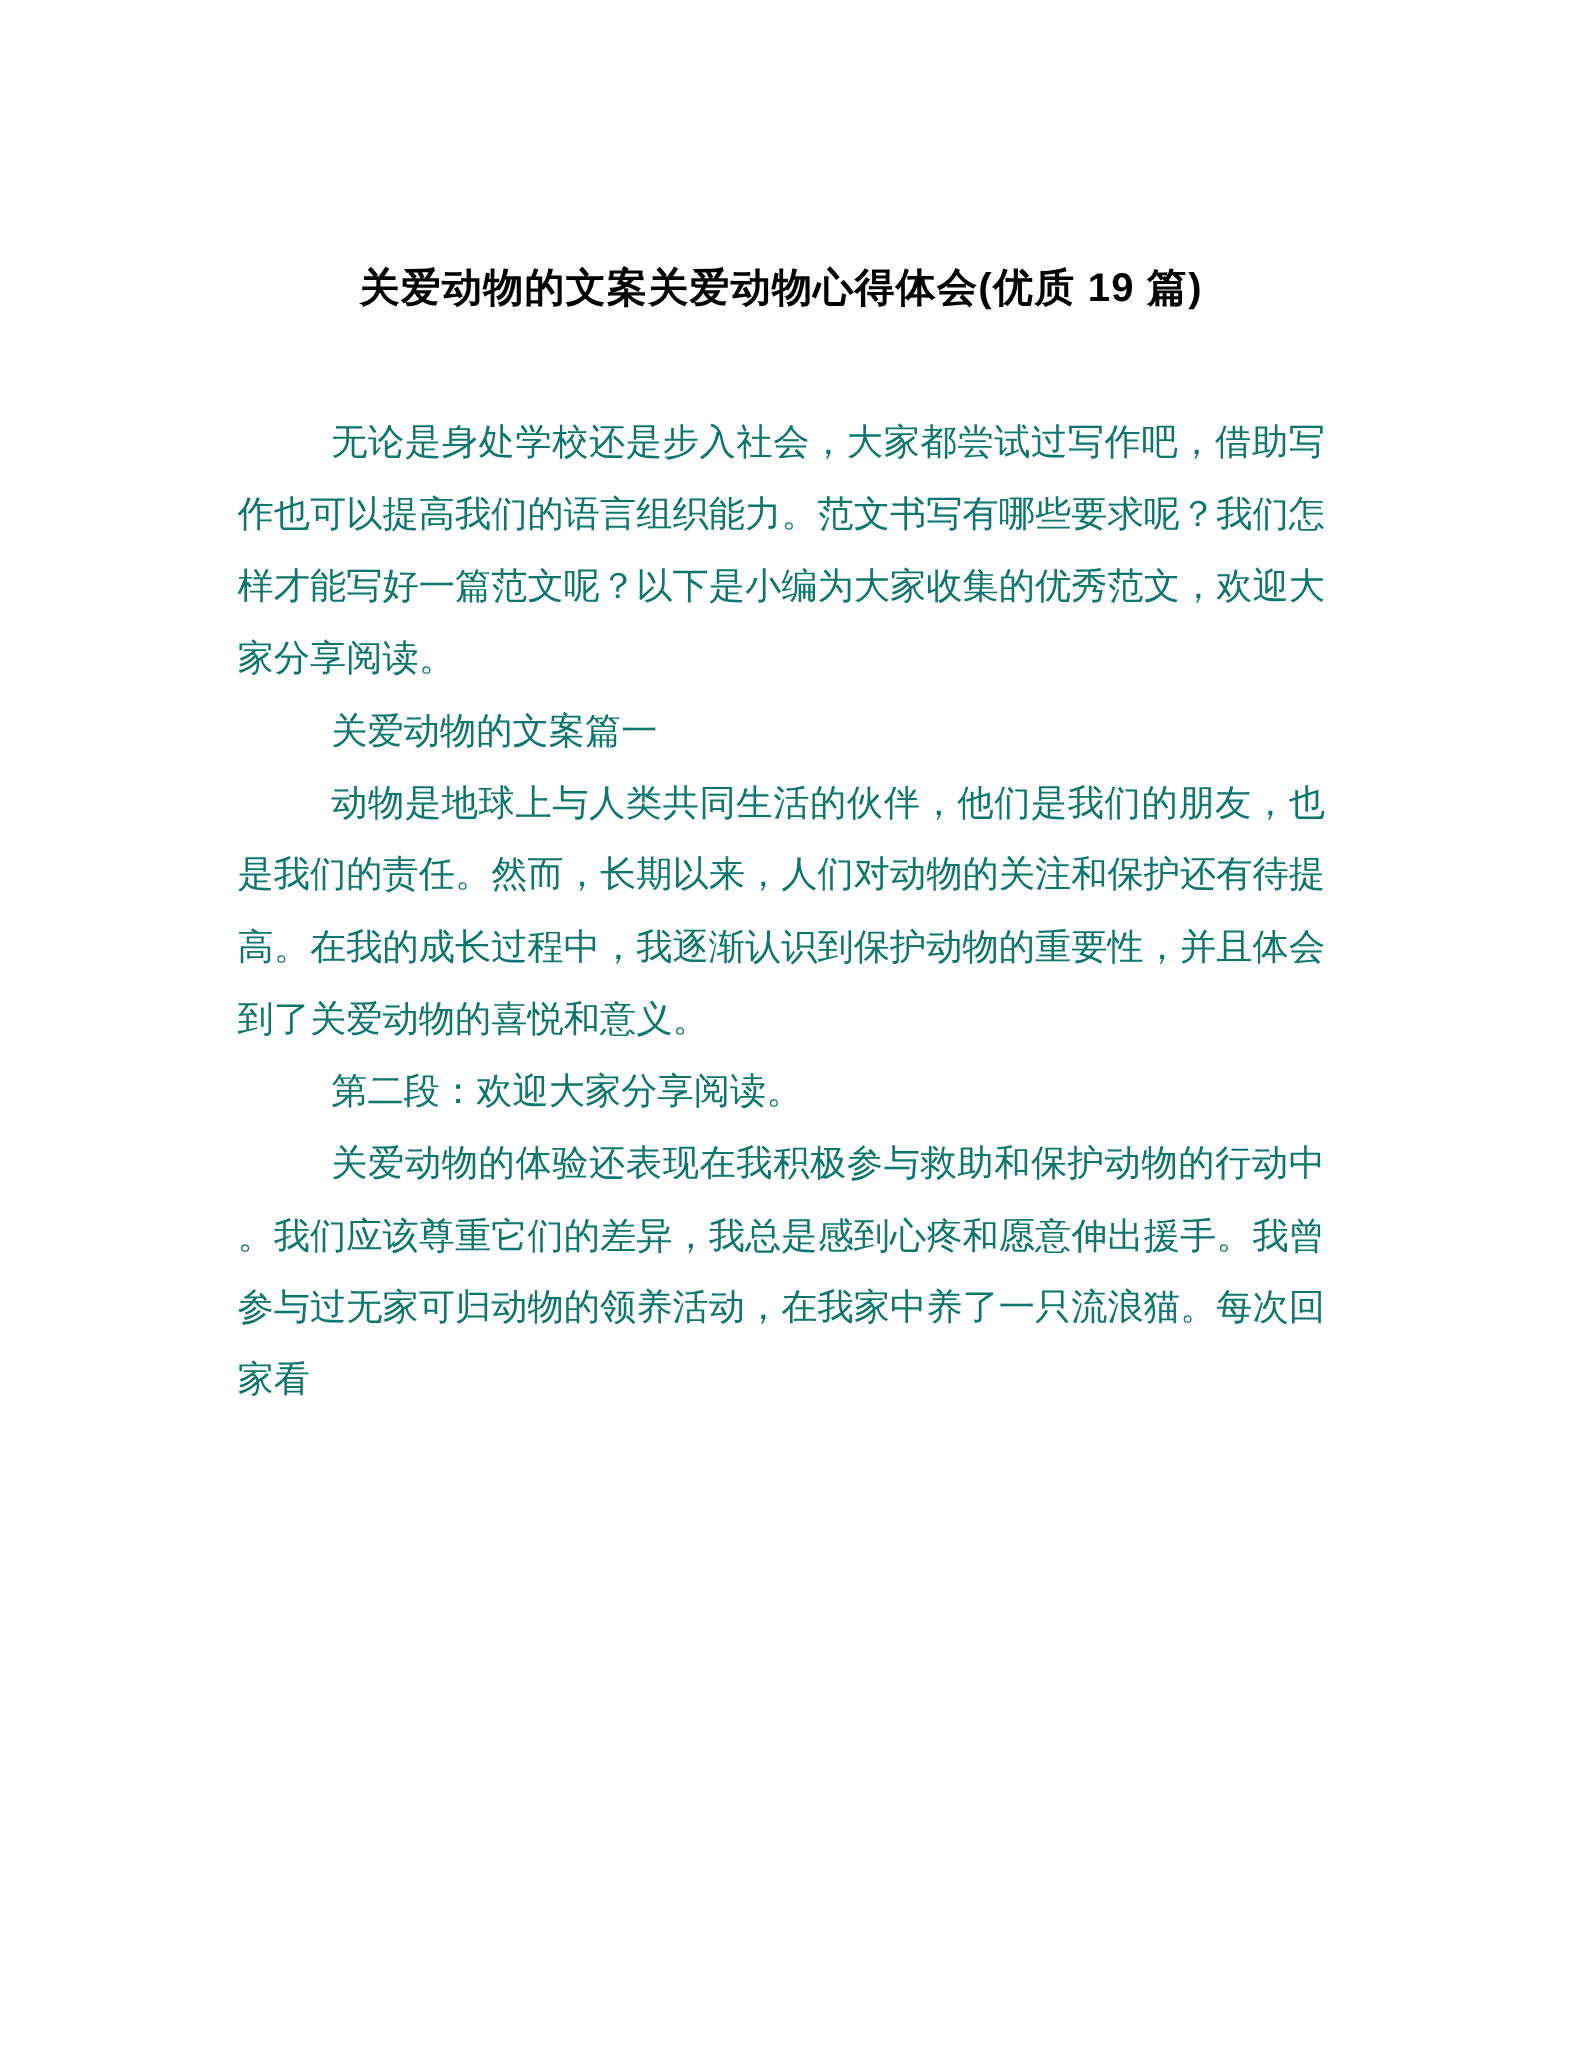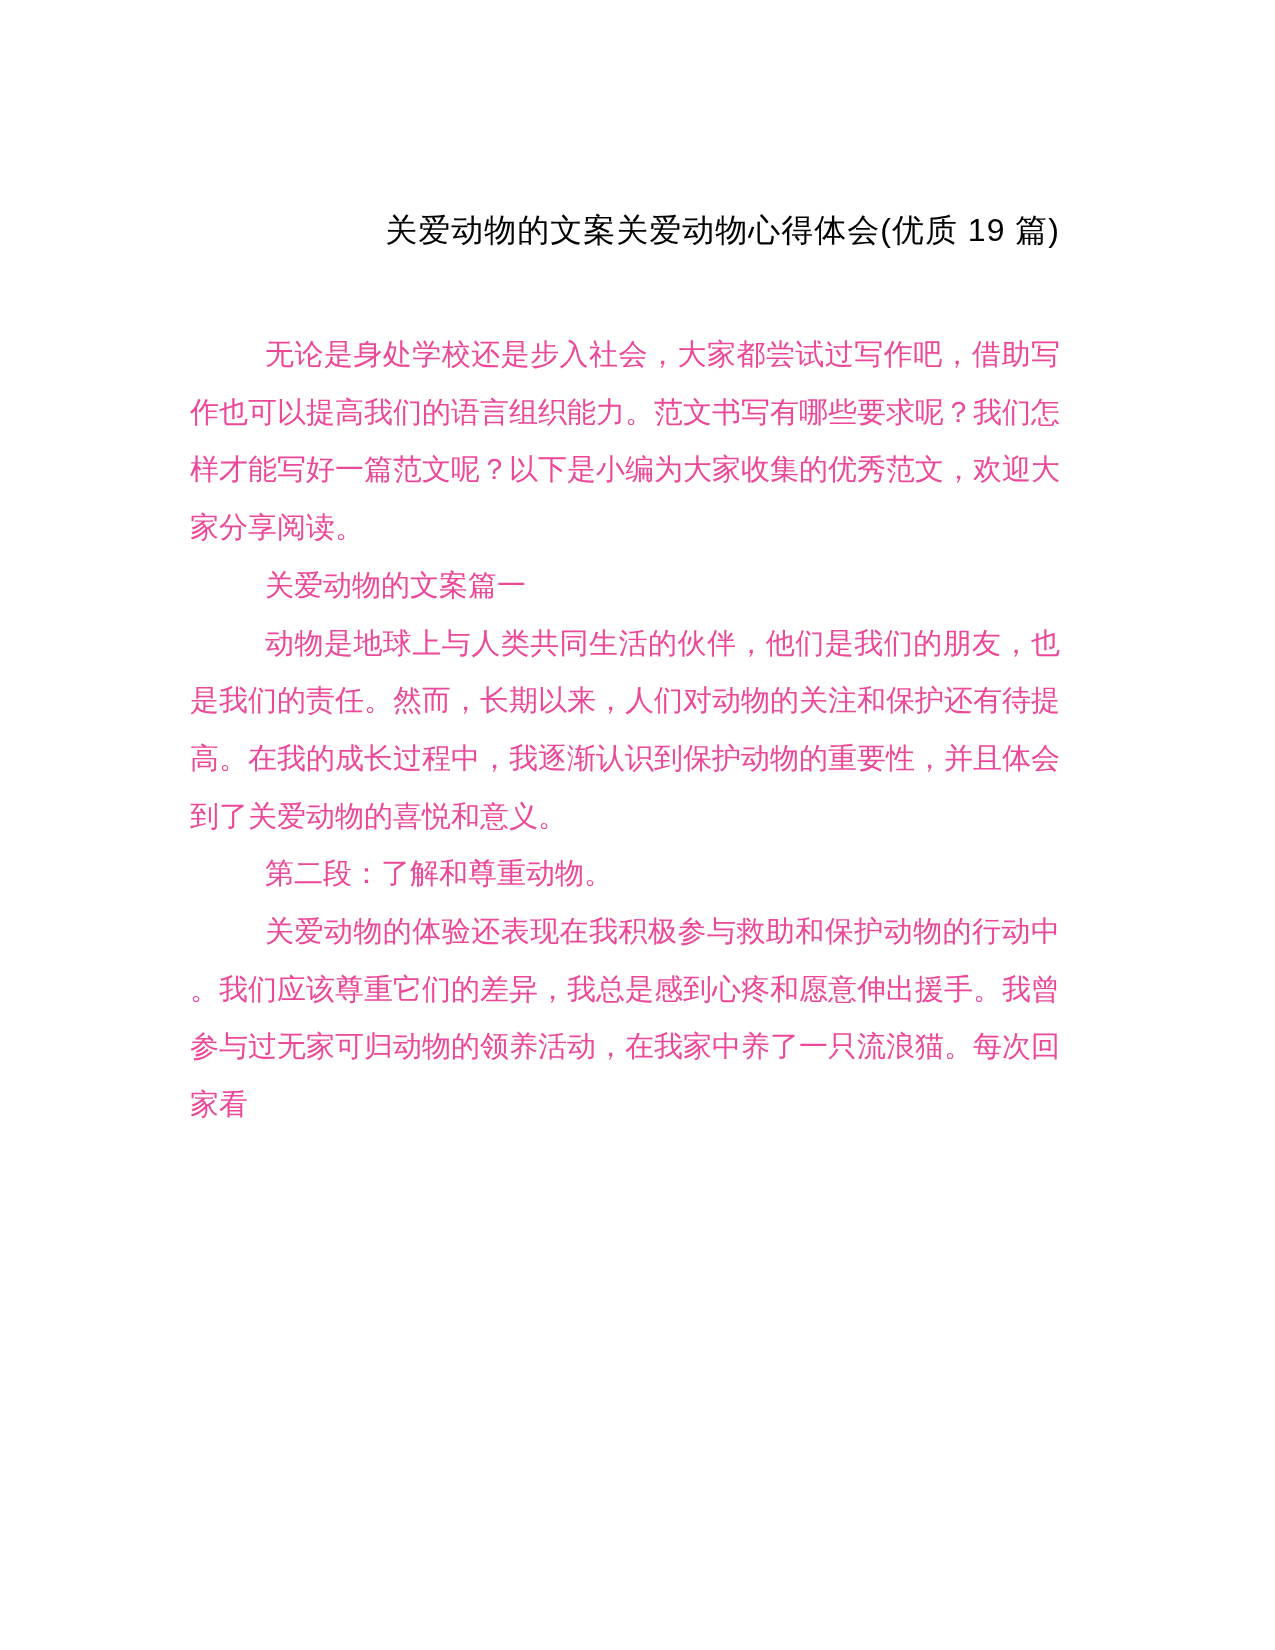--- a/index.html
+++ b/index.html
@@ -18,48 +18,48 @@
   }
   .content {
     position: absolute;
     left: 190px;
     top: 208px;
     width: 870px;
   }
   .doc-title {
     margin: 0 0 74px 0;
     font-family: "Liberation Sans", "DejaVu Sans", sans-serif;
-    font-weight: 400;
+    font-weight: 700;
     font-size: 32px;
     line-height: 44px;
-    text-align: right;
+    text-align: center;
     color: #000000;
     letter-spacing: 1px;
     white-space: nowrap;
   }
   .para {
     margin: 0;
     font-size: 29px;
     line-height: 57.7px;
     text-align: justify;
     text-align-last: left;
     text-justify: inter-character;
     line-break: anywhere;
     word-break: break-all;
     text-indent: 75px;
-    color: #ec4899;
+    color: #0f766e;
   }
 </style>
 </head>
 <body>
 
 <div class="page">
   <div class="content">
     <h1 class="doc-title">关爱动物的文案关爱动物心得体会(优质 19 篇)</h1>
     <div id="paragraphs">
         <p class="para">无论是身处学校还是步入社会，大家都尝试过写作吧，借助写作也可以提高我们的语言组织能力。范文书写有哪些要求呢？我们怎样才能写好一篇范文呢？以下是小编为大家收集的优秀范文，欢迎大家分享阅读。</p>
         <p class="para">关爱动物的文案篇一</p>
         <p class="para">动物是地球上与人类共同生活的伙伴，他们是我们的朋友，也是我们的责任。然而，长期以来，人们对动物的关注和保护还有待提高。在我的成长过程中，我逐渐认识到保护动物的重要性，并且体会到了关爱动物的喜悦和意义。</p>
-        <p class="para">第二段：了解和尊重动物。</p>
+        <p class="para">第二段：欢迎大家分享阅读。</p>
         <p class="para">关爱动物的体验还表现在我积极参与救助和保护动物的行动中。我们应该尊重它们的差异，我总是感到心疼和愿意伸出援手。我曾参与过无家可归动物的领养活动，在我家中养了一只流浪猫。每次回家看</p>
       </div>
   </div>
 </div>
 
 </body></html>

